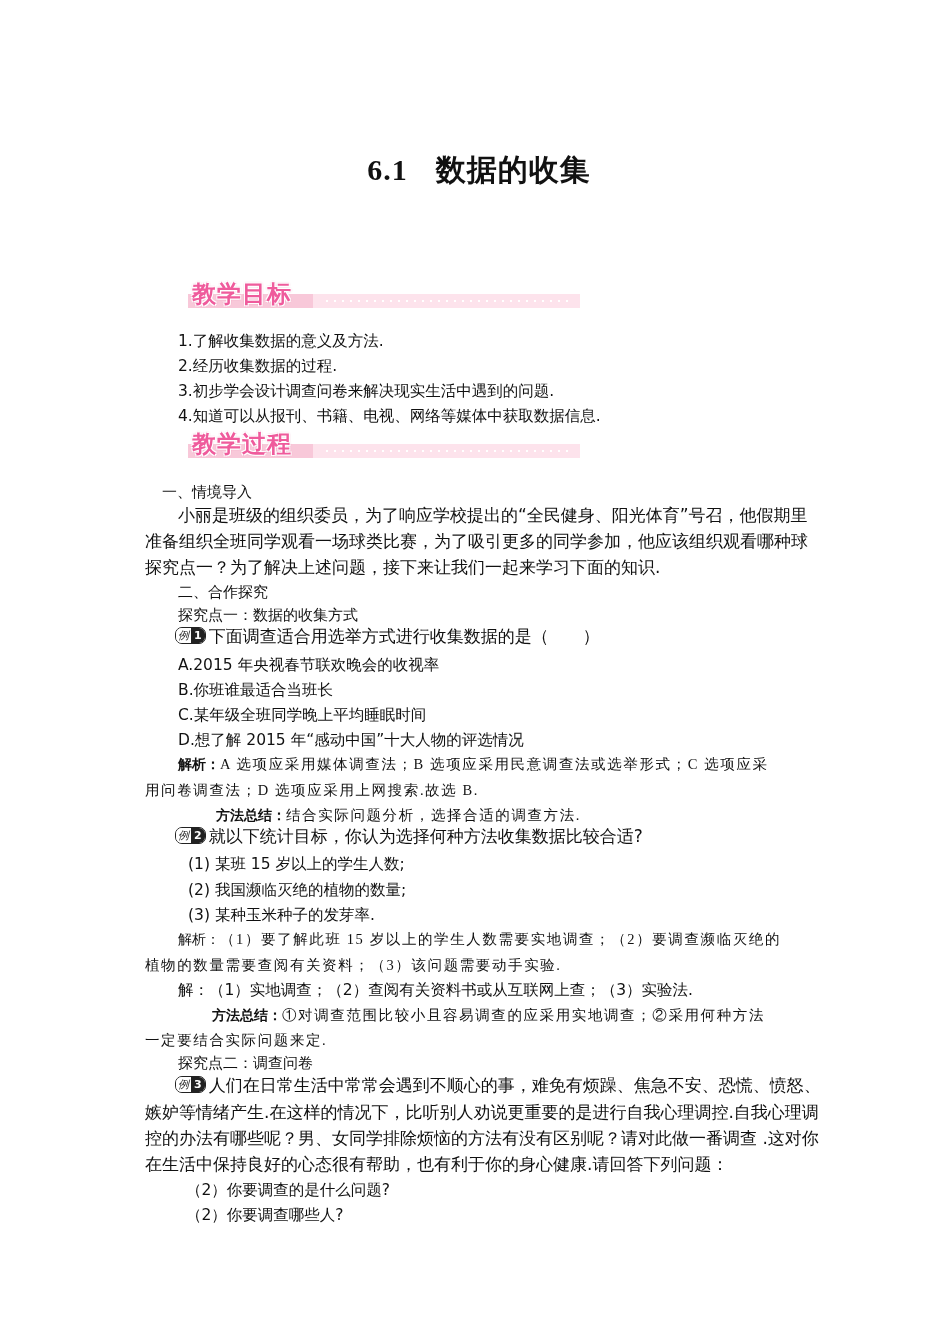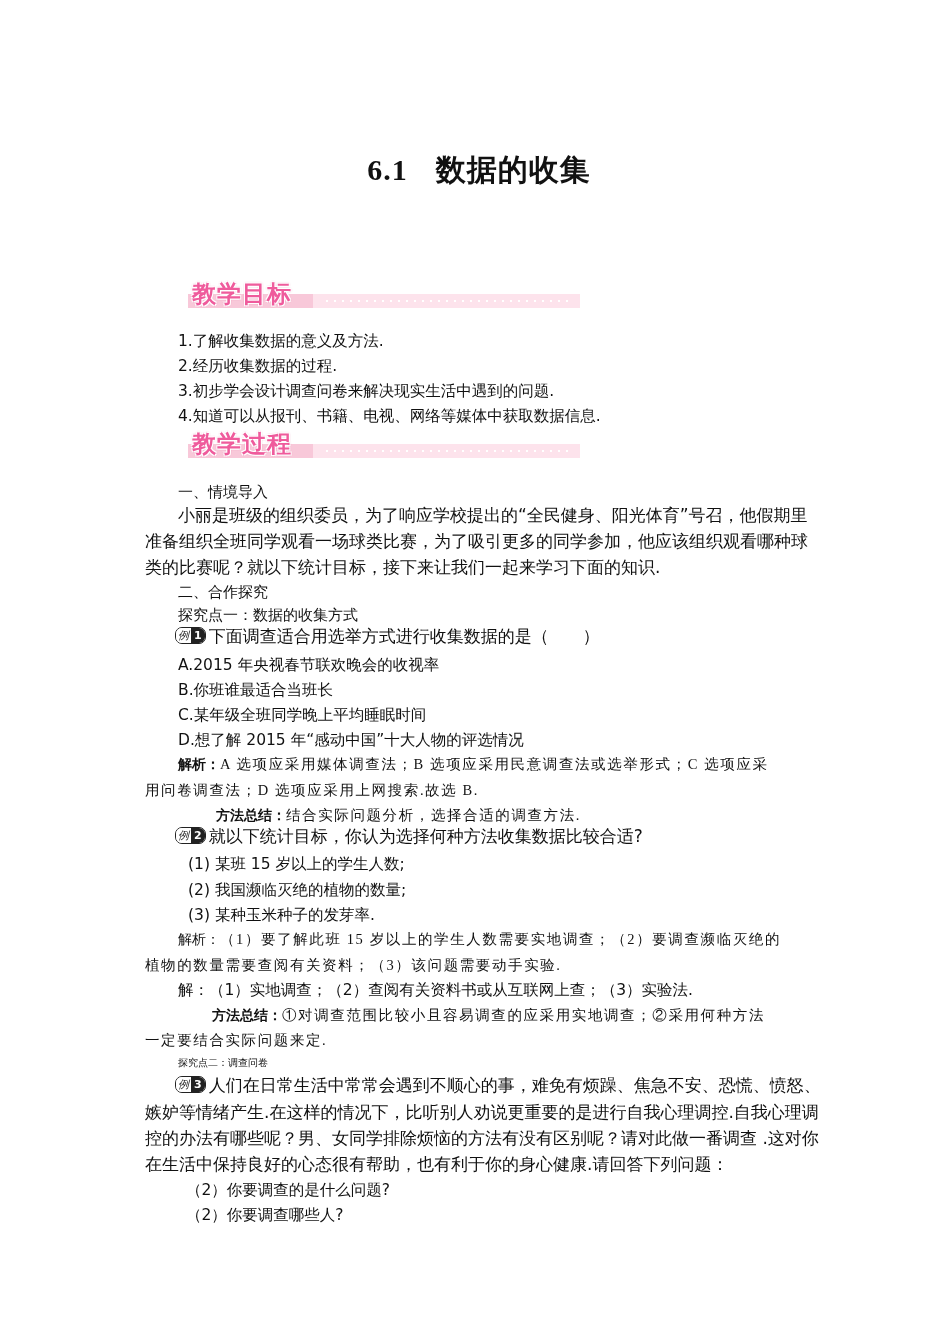--- a/index.html
+++ b/index.html
@@ -50,24 +50,24 @@
 <div class="line" style="left:178px; top:381px;">3.初步学会设计调查问卷来解决现实生活中遇到的问题.</div>
 <div class="line" style="left:178px; top:406px;">4.知道可以从报刊、书籍、电视、网络等媒体中获取数据信息.</div>
 
 <div class="banner" style="top:428px;">
   <div class="bar"></div>
   <div class="bar-left"></div>
   <div class="dots"></div>
   <div class="label">教学过程</div>
 </div>
 
-<div class="line" style="left:178px; top:482px; font-size:15px;">一、情境导入</div>
+<div class="line" style="left:162px; top:482px; font-size:15px;">一、情境导入</div>
 <div class="line big" style="left:178px; top:505px;">小丽是班级的组织委员，为了响应学校提出的“全民健身、阳光体育”号召，他假期里</div>
 <div class="line big" style="left:145px; top:531px;">准备组织全班同学观看一场球类比赛，为了吸引更多的同学参加，他应该组织观看哪种球</div>
-<div class="line big" style="left:145px; top:557px;">类的比赛呢？就以下统计目标，接下来让我们一起来学习下面的知识.</div>
+<div class="line big" style="left:145px; top:557px;">探究点一？为了解决上述问题，接下来让我们一起来学习下面的知识.</div>
 
 <div class="line" style="left:178px; top:582px; font-size:15px;">二、合作探究</div>
 <div class="line" style="left:178px; top:605px; font-size:15px;">探究点一：数据的收集方式</div>
 
 <div class="line big" style="left:175px; top:626px;">
   <span class="ex-badge"><span class="a">例</span><span class="b">1</span></span><span>下面调查适合用选举方式进行收集数据的是（　　）</span>
 </div>
 <div class="line" style="left:178px; top:655px;">A.2015 年央视春节联欢晚会的收视率</div>
 <div class="line" style="left:178px; top:680px;">B.你班谁最适合当班长</div>
 <div class="line" style="left:178px; top:705px;">C.某年级全班同学晚上平均睡眠时间</div>
@@ -91,21 +91,21 @@
 <div class="line serif" style="left:178px; top:929px;">
   <span class="sans" style="font-size:14px;letter-spacing:0;">解析：</span><span>（1）要了解此班 15 岁以上的学生人数需要实地调查；（2）要调查濒临灭绝的</span>
 </div>
 <div class="line serif" style="left:145px; top:955px;">植物的数量需要查阅有关资料；（3）该问题需要动手实验.</div>
 <div class="line" style="left:178px; top:980px;">解：（1）实地调查；（2）查阅有关资料书或从互联网上查；（3）实验法.</div>
 <div class="line serif" style="left:212px; top:1005px;">
   <span class="sans bold" style="font-size:14px;letter-spacing:0;">方法总结：</span><span>①对调查范围比较小且容易调查的应采用实地调查；②采用何种方法</span>
 </div>
 <div class="line serif" style="left:145px; top:1030px;">一定要结合实际问题来定.</div>
 
-<div class="line" style="left:178px; top:1053px; font-size:10px;">探究点二：调查问卷</div>
+<div class="line" style="left:178px; top:1053px; font-size:15px;">探究点二：调查问卷</div>
 <div class="line big" style="left:175px; top:1075px;">
   <span class="ex-badge"><span class="a">例</span><span class="b">3</span></span><span>人们在日常生活中常常会遇到不顺心的事，难免有烦躁、焦急不安、恐慌、愤怒、</span>
 </div>
 <div class="line big" style="left:145px; top:1102px;">嫉妒等情绪产生.在这样的情况下，比听别人劝说更重要的是进行自我心理调控.自我心理调</div>
 <div class="line big" style="left:145px; top:1128px;">控的办法有哪些呢？男、女同学排除烦恼的方法有没有区别呢？请对此做一番调查 .这对你</div>
 <div class="line big" style="left:145px; top:1154px;">在生活中保持良好的心态很有帮助，也有利于你的身心健康.请回答下列问题：</div>
 <div class="line" style="left:186px; top:1180px;">（2）你要调查的是什么问题?</div>
 <div class="line" style="left:186px; top:1205px;">（2）你要调查哪些人?</div>
 
 </body></html>

